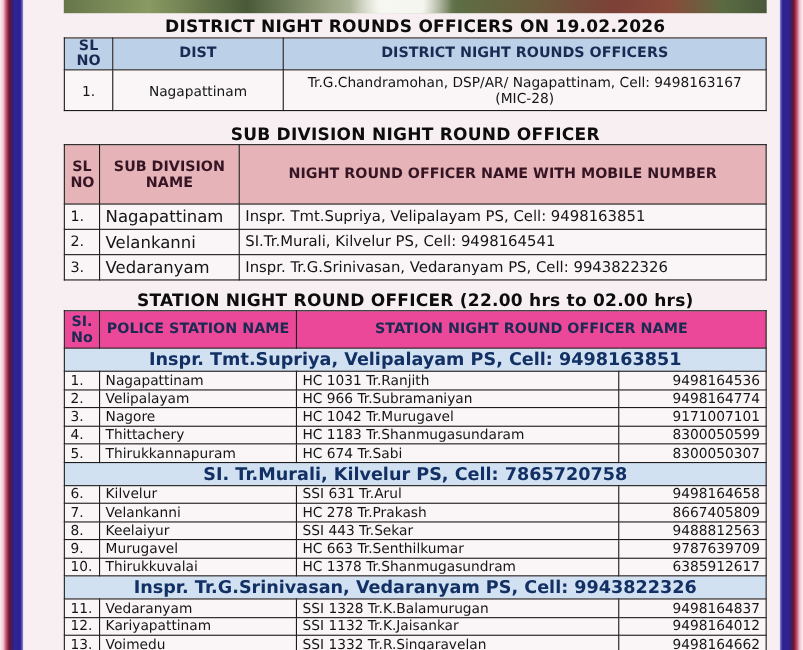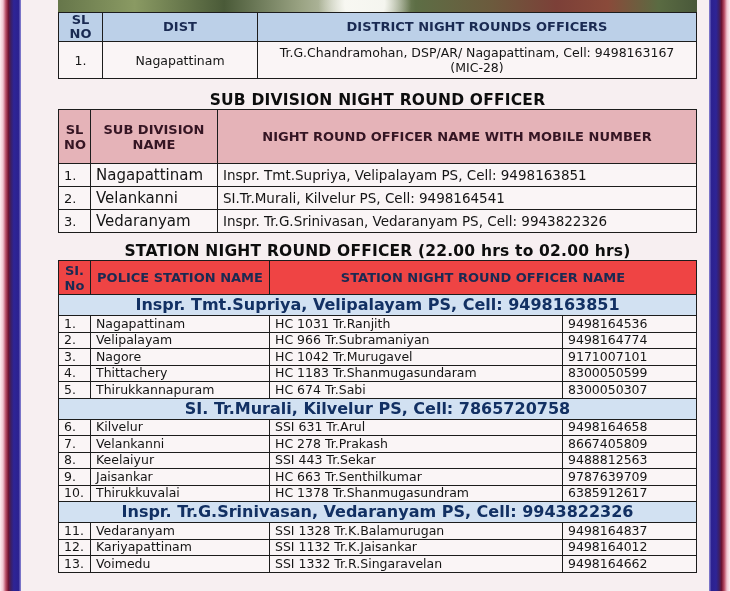--- a/index.html
+++ b/index.html
@@ -42,44 +42,45 @@
   
   .subdiv-table th{background:#e5b3b8;color:#351523;font-size:13px;line-height:15px;}
   .subdiv-table .hrow{height:54px;}
   .subdiv-table tr.data{height:23px;}
   .subdiv-table td{background:#faf5f6;}
   .subdiv-table .c-sl{width:32px;font-size:13px;}
   .subdiv-table .c-name{width:127px;font-size:15px;}
   .subdiv-table .c-off{font-size:13.5px;}
 
   
-  .station-table th{background:#ef4444;color:#1a2a52;font-size:13px;line-height:15px;}
+  .station-table th{background:#ec4899;color:#1a2a52;font-size:13px;line-height:15px;}
   .station-table .hrow{height:34px;}
   .station-table tr.group td{
     background:#d2e1f2;color:#123063;font-weight:bold;font-size:16px;
     text-align:center;height:20px;line-height:20px;
   }
   .station-table tr.data{height:16.5px;}
   .station-table tr.data td{background:#faf5f6;font-size:12.5px;line-height:14px;white-space:nowrap;}
   .station-table .c-sl{width:32px;}
   .station-table .c-station{width:179px;}
   .station-table .c-officer{width:293px;}
-  .station-table .c-cell{text-align:left;}
+  .station-table .c-cell{text-align:right;}
 </style>
 </head>
 <body>
 
 <div class="page">
   <div class="border-bar left"></div>
   <div class="border-bar right"></div>
 
   <div class="content">
 
     <div class="photo-strip"></div>
 
+    <div class="section-title t1">DISTRICT NIGHT ROUNDS OFFICERS ON 19.02.2026</div>
 
     <table class="district-table">
       <colgroup>
           <col class="c-sl">
           <col class="c-dist">
           <col>
         </colgroup>
       <tbody>
           <tr class="hrow">
         <th>SL NO</th>
@@ -198,21 +199,21 @@
             <td class="c-cell">8667405809</td>
           </tr>
           <tr class="data">
             <td>8.</td>
             <td>Keelaiyur</td>
             <td>SSI 443 Tr.Sekar</td>
             <td class="c-cell">9488812563</td>
           </tr>
           <tr class="data">
             <td>9.</td>
-            <td>Jaisankar</td>
+            <td>Murugavel</td>
             <td>HC 663 Tr.Senthilkumar</td>
             <td class="c-cell">9787639709</td>
           </tr>
           <tr class="data">
             <td>10.</td>
             <td>Thirukkuvalai</td>
             <td>HC 1378 Tr.Shanmugasundram</td>
             <td class="c-cell">6385912617</td>
           </tr>
           <tr class="group">

